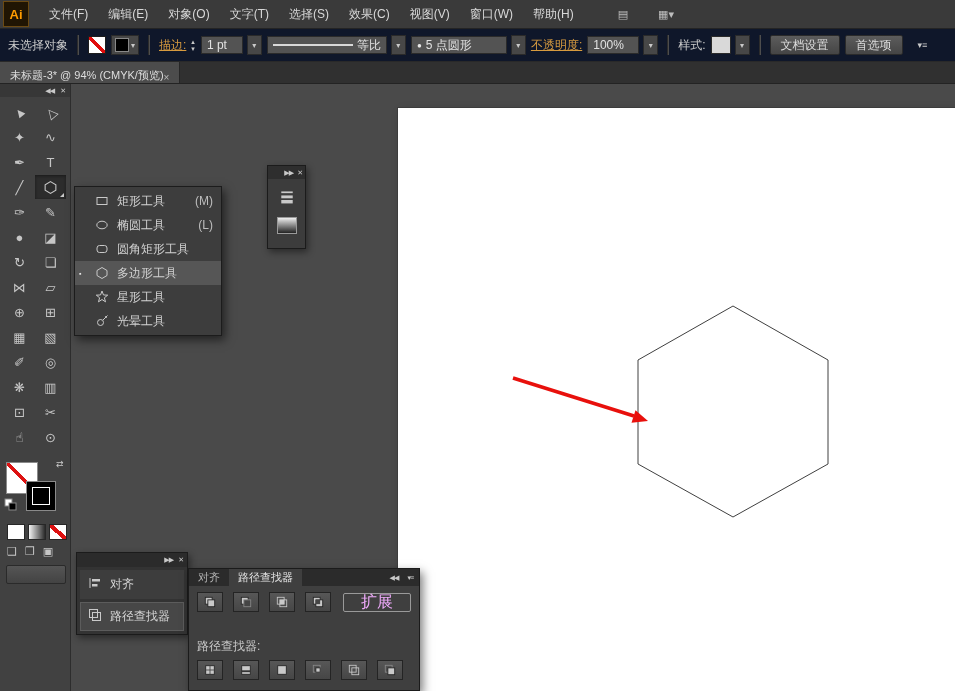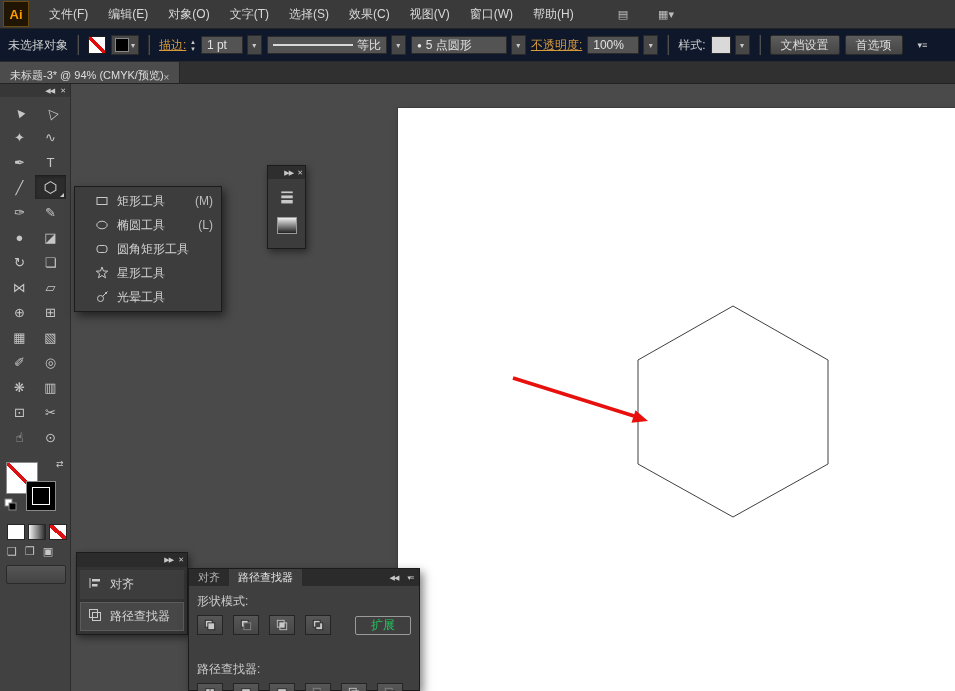--- a/index.html
+++ b/index.html
@@ -112,23 +112,23 @@
   .pf-tab{padding:0 9px;line-height:17px;font-size:11px;color:#b5b5b5;white-space:nowrap}
   .pf-tab.active{background:#3f3f3f;color:#e3e3e3}
   .pf-tabicons{margin-left:auto;display:flex;gap:9px;align-items:center;padding:0 6px;
            font-size:7px;color:#c9c9c9;letter-spacing:-1px}
   .pf-body{background:#3f3f3f;border:1px solid #1b1b1b;border-top:none;height:105px;
            box-sizing:border-box;padding:6px 8px}
   .pf-label{font-size:12px;color:#c9c9c9;margin:1px 0 5px}
   .pf-row{display:flex;gap:10px;align-items:center}
   .pf-btn{width:26px;height:20px;background:linear-gradient(#575757,#464646);
           border:1px solid #242424;display:flex;align-items:center;justify-content:center}
-  .expand-btn{margin-left:auto;width:56px;height:19px;border:1px solid #9a9a9a;border-radius:2px;
-          color:#22c55e;display:flex;align-items:center;justify-content:center;background:transparent;
-          font-size:12px}
+  .expand-btn{margin-left:auto;width:68px;height:19px;border:1px solid #9a9a9a;border-radius:2px;
+          color:#f0abfc;display:flex;align-items:center;justify-content:center;background:transparent;
+          font-size:16px}
 </style>
 </head>
 <body>
 
 <div id="menubar">
   <div class="ai-logo">Ai</div>
   <nav id="menu-items">
       <span class="menu-item">文件(F)</span>
       <span class="menu-item">编辑(E)</span>
       <span class="menu-item">对象(O)</span>
@@ -345,20 +345,30 @@
     <div class="fly-item">
       <span class="marker">▪</span>
       <span class="fly-icon">
         <svg width="14" height="14" viewBox="0 0 14 14">
           <rect x="2" y="3.5" width="10" height="7" rx="2.5" fill="none" stroke="#c9c9c9"></rect>
         </svg>
       </span>
       <span class="fly-label">圆角矩形工具</span>
       <span class="fly-short"></span>
     </div>
+    <div class="fly-item selected">
+      <span class="marker">▪</span>
+      <span class="fly-icon">
+        <svg width="14" height="14" viewBox="0 0 14 14">
+          <polygon points="7,1.5 12,4.5 12,9.5 7,12.5 2,9.5 2,4.5" fill="none" stroke="#c9c9c9"></polygon>
+        </svg>
+      </span>
+      <span class="fly-label">多边形工具</span>
+      <span class="fly-short"></span>
+    </div>
     <div class="fly-item">
       <span class="marker">▪</span>
       <span class="fly-icon">
         <svg width="14" height="14" viewBox="0 0 14 14">
           <path d="M7,1 L8.47,4.98 L12.71,5.15 L9.38,7.77 L10.53,11.85 L7,9.5 L3.47,11.85 L4.62,7.77 L1.29,5.15 L5.53,4.98 Z" fill="none" stroke="#c9c9c9"></path>
         </svg>
       </span>
       <span class="fly-label">星形工具</span>
       <span class="fly-short"></span>
     </div>
@@ -418,21 +428,20 @@
 <div id="pfpanel">
   <div class="pf-tabs" id="pf-tabs">
       <span class="pf-tab">对齐</span>
       <span class="pf-tab active">路径查找器</span>
       <span class="pf-tabicons">
         <span>◀◀</span>
         <span>▾≡</span>
       </span>
     </div>
   <div class="pf-body">
-    <div class="pf-label">形状模式:</div>
     <div class="pf-row" id="pf-shape-row">
       <button class="pf-btn">
           <svg width="14" height="14" viewBox="0 0 14 14">
             <rect x="1.5" y="1.5" width="8" height="8" fill="#c9c9c9" stroke="#222"></rect>
             <rect x="4.5" y="4.5" width="8" height="8" fill="#c9c9c9" stroke="#222"></rect>
           </svg>
         </button>
         <button class="pf-btn">
           <svg width="14" height="14" viewBox="0 0 14 14">
             <rect x="1.5" y="1.5" width="8" height="8" fill="#c9c9c9" stroke="#222"></rect>

